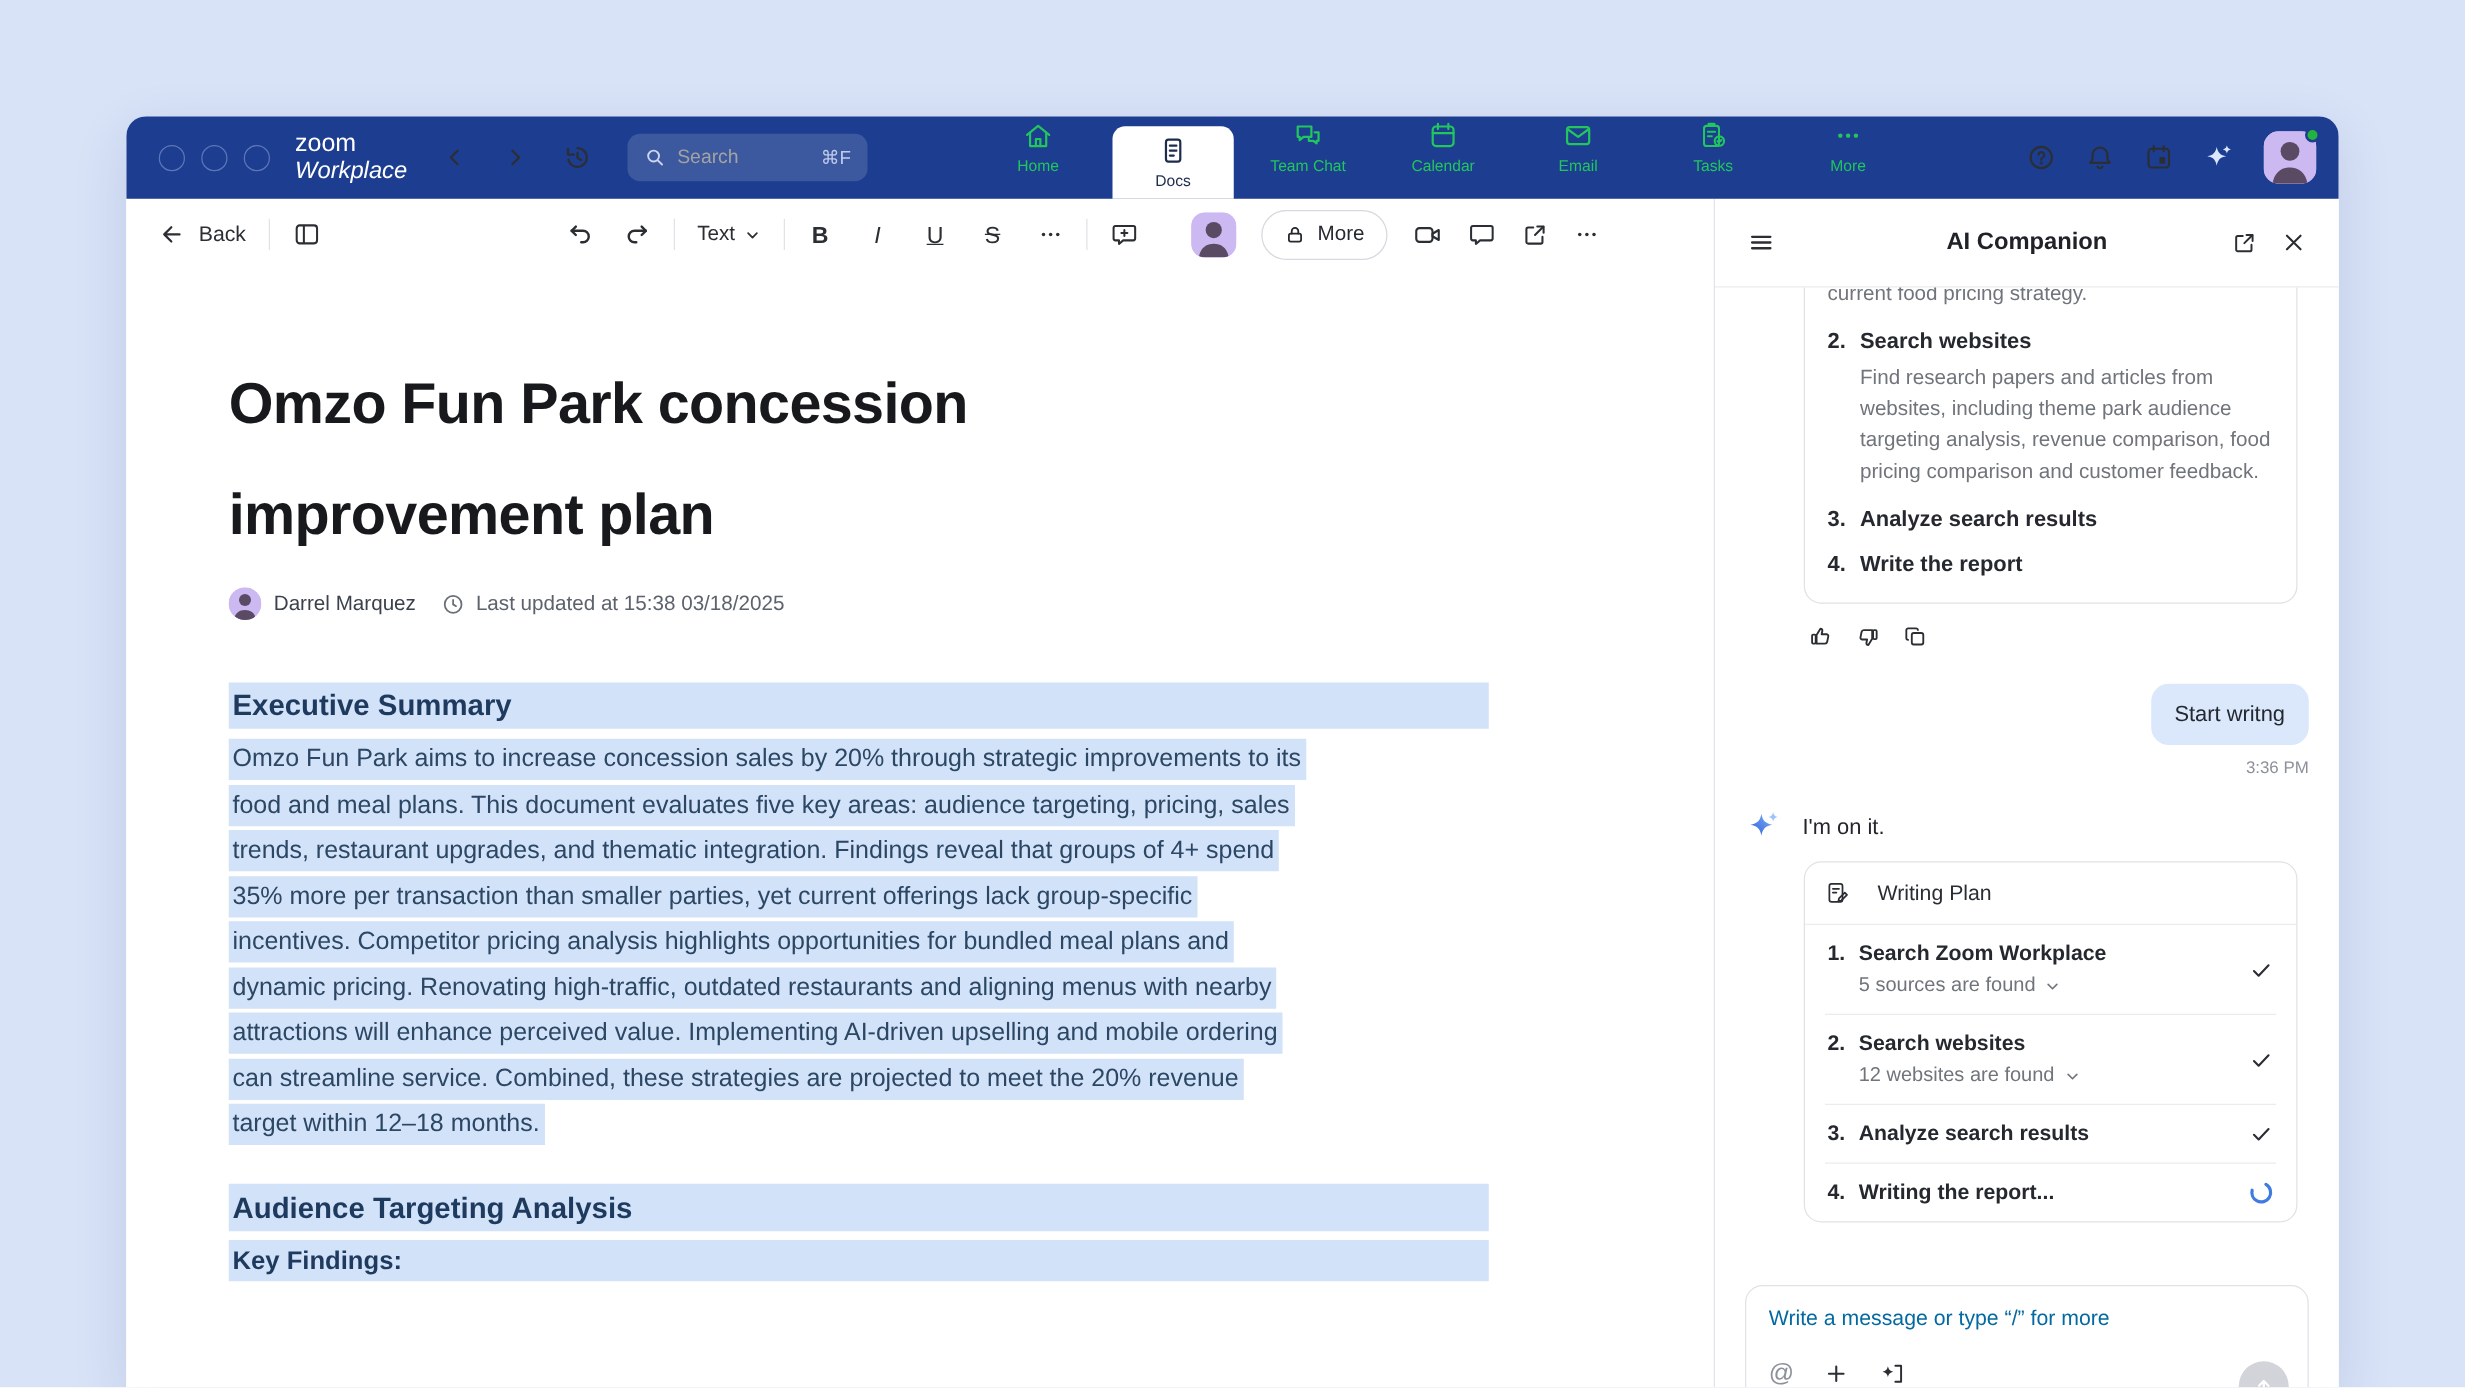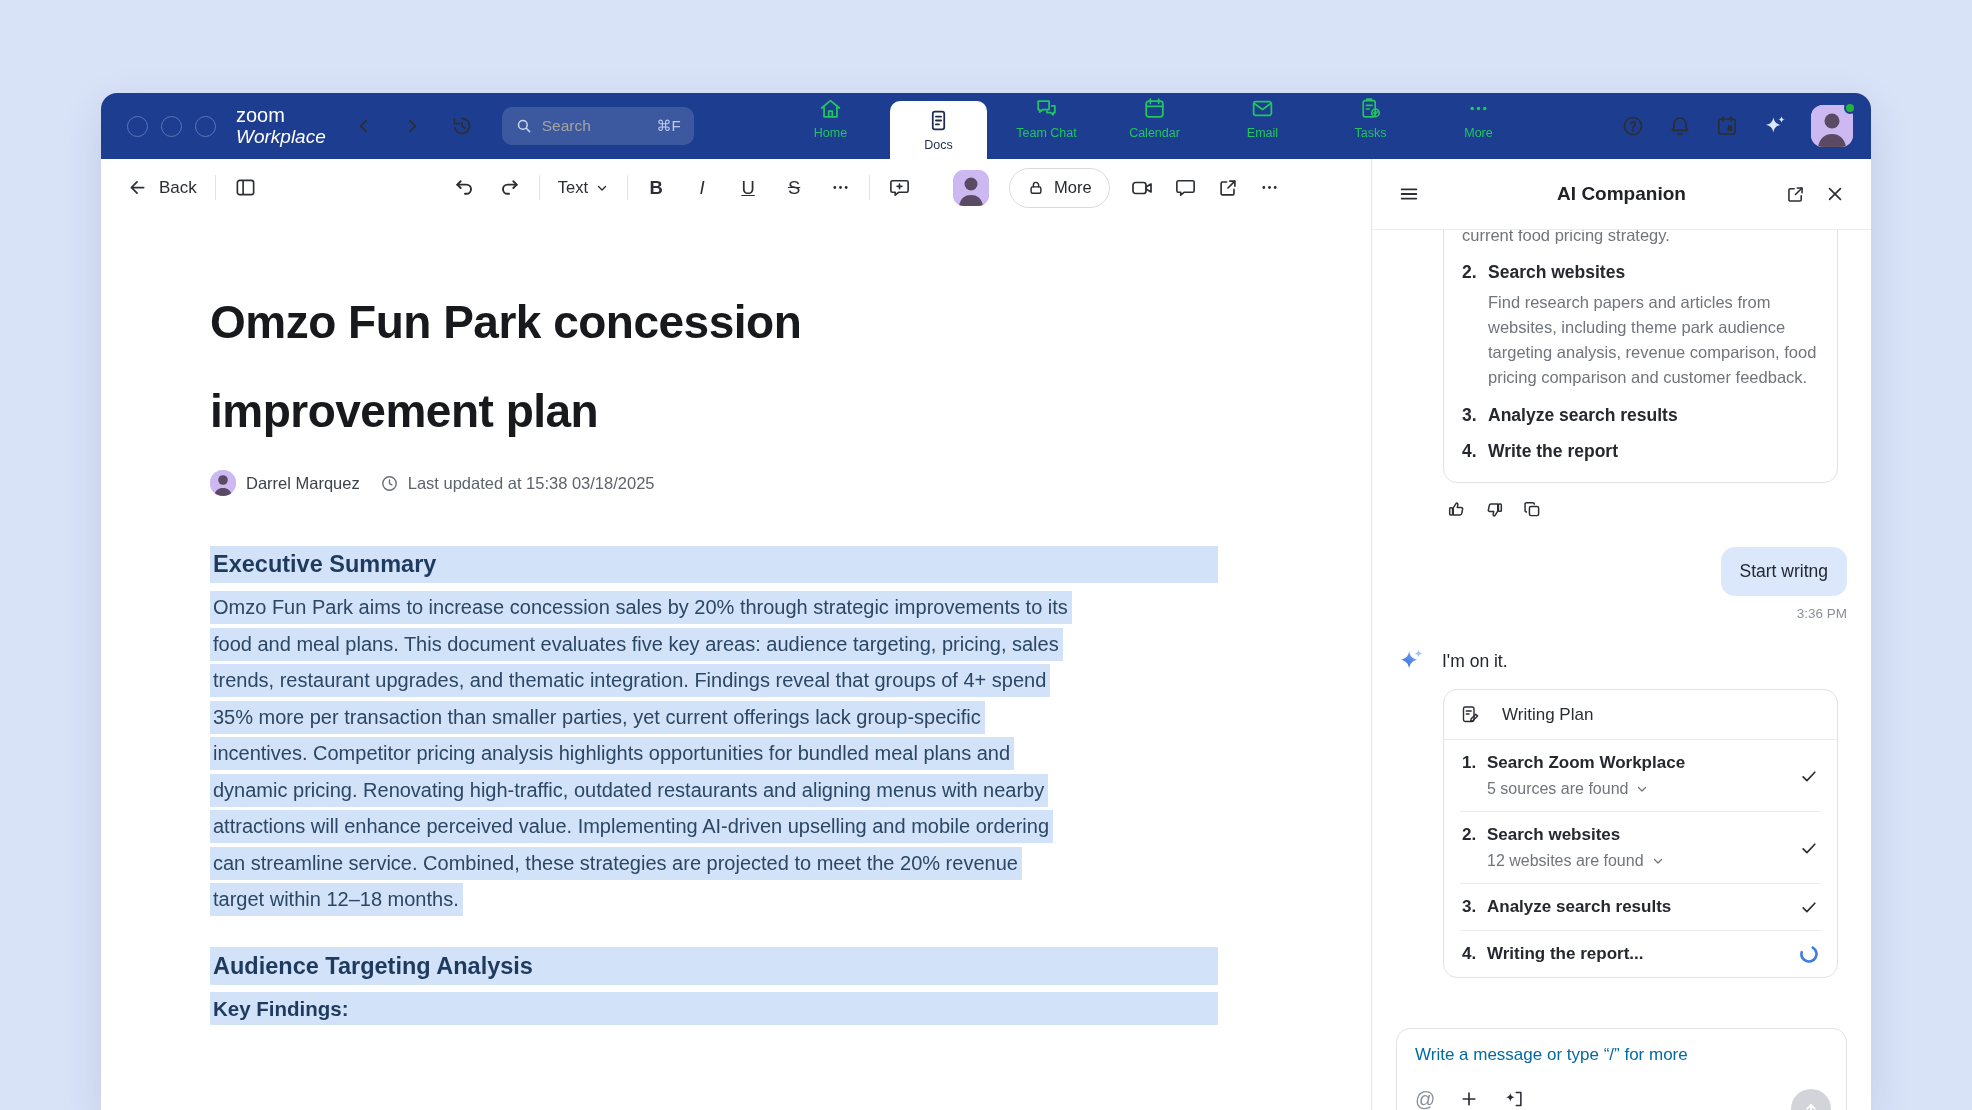--- a/index.html
+++ b/index.html
@@ -52,21 +52,21 @@
   .fmt.b { font-weight:700; }
   .fmt.i { font-style:italic; }
   .fmt.u { text-decoration:underline; }
   .fmt.s { text-decoration:line-through; }
   .tb-right { display:flex; align-items:center; margin-left:42px; gap:20px; }
   .tb-avatar { width:36px; height:36px; border-radius:11px; background:#cdb9f2; overflow:hidden; }
   .share-btn { height:40px; border:1.5px solid #d8d9de; border-radius:21px; background:#fff;
                display:flex; align-items:center; gap:9px; padding:0 17px; font-size:16.5px; color:#26292f; }
 
   
-  .doc-body { flex:1; overflow:hidden; padding-left:109px; }
+  .doc-body { flex:1; overflow:hidden; padding-left:82px; }
   .doc-title { margin-top:62px; font-size:46px; line-height:89px; font-weight:700; color:#18191c; letter-spacing:-.5px; }
   .byline { margin-top:14px; display:flex; align-items:center; font-size:16.5px; color:#5d636c; }
   .byline-avatar { width:26px; height:26px; border-radius:50%; background:#cdb9f2; overflow:hidden; }
   .byline .name { color:#3c424b; margin:0 20px 0 10px; }
   .byline .clock { color:#6a7079; margin-right:9px; }
   .doc-content { width:1008px; }
   .hl-head { margin-top:50px; height:37px; display:flex; align-items:center; background:#d2e2f8;
              font-size:23.5px; font-weight:700; color:#1e3a5e; padding-left:3px; }
   .pline { width:fit-content; height:33px; margin-bottom:3.5px; display:flex; align-items:center;
            background:#d2e2f8; font-size:20px; color:#2b4764; padding:0 4px 0 3px; }

